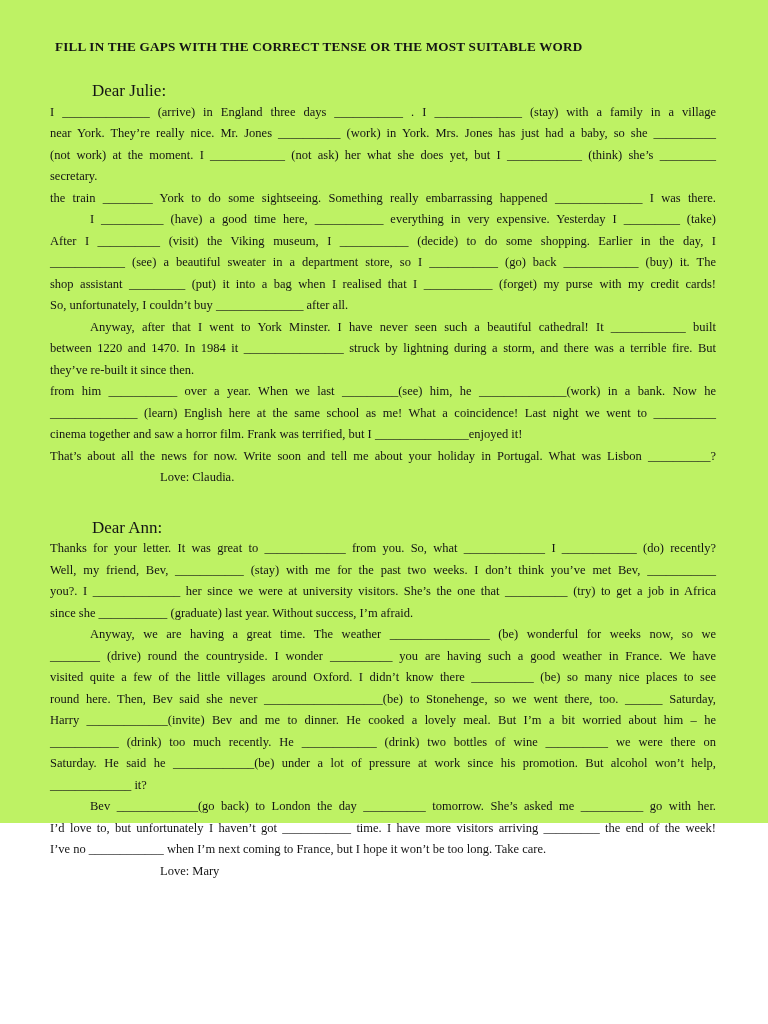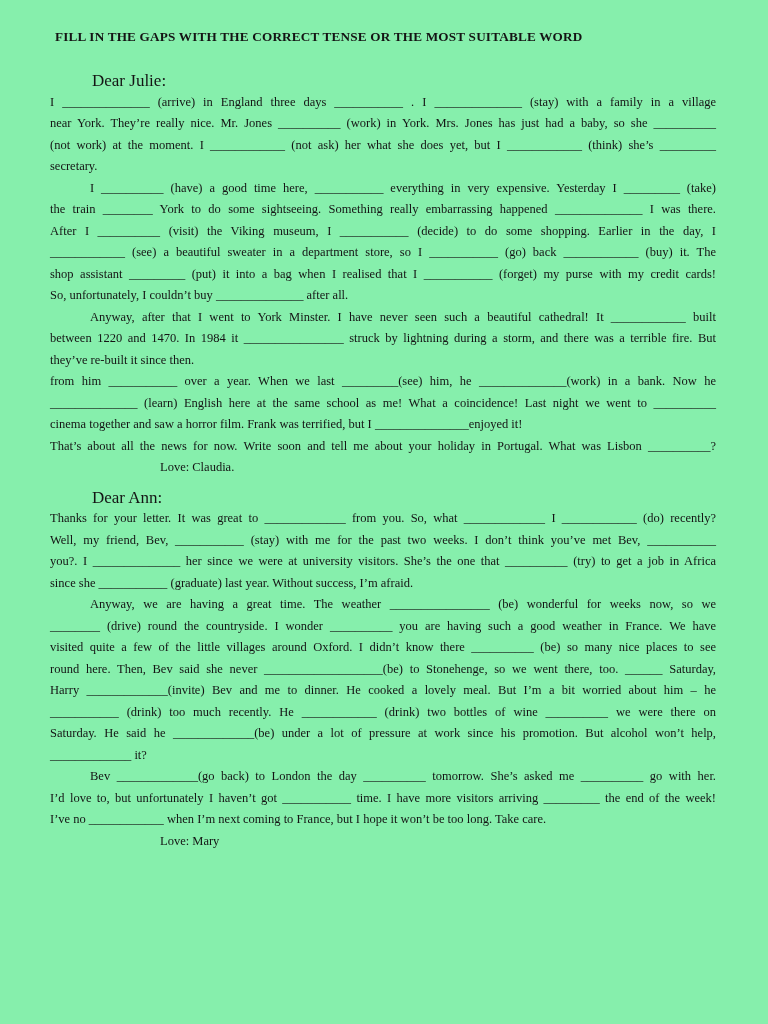--- a/index.html
+++ b/index.html
@@ -10,34 +10,34 @@
   body {
     width: 768px;
     height: 1024px;
     font-family: "Liberation Serif", "DejaVu Serif", serif;
     color: #141414;
     overflow: hidden;
   }
   .page {
     box-sizing: border-box;
     width: 768px;
-    height: 1024px;
-    padding: 26px 52px 0 50px;
-    background: #86efac;
+    height: 823px;
+    padding: 36px 52px 0 50px;
+    background: #bef264;
   }
   .doc-title {
     font-weight: bold;
     font-size: 13.2px;
     line-height: 22px;
     margin: 0 0 22px 5px;
     letter-spacing: 0.2px;
     white-space: nowrap;
   }
   .letter { margin: 0; }
-  .letter-2 { margin-top: 8px; }
+  .letter-2 { margin-top: 28px; }
   .salutation {
     font-size: 17px;
     line-height: 21.5px;
     margin-left: 42px;
   }
   .line {
     font-size: 12.5px;
     line-height: 21.5px;
     text-align: justify;
     text-align-last: justify;
@@ -57,22 +57,22 @@
 
   <div class="doc-title">FILL IN THE GAPS WITH THE CORRECT TENSE OR THE MOST SUITABLE WORD</div>
 
   <div class="letter letter-1">
     <div class="salutation">Dear Julie:</div>
     <div class="body-lines">
         <div class="line j">I ______________ (arrive) in England three days ___________ . I ______________ (stay) with a family in a village</div>
         <div class="line j">near York. They’re really nice. Mr. Jones __________ (work) in York. Mrs. Jones has just had a baby, so she __________</div>
         <div class="line j">(not work) at the moment. I ____________ (not ask) her what she does yet, but I ____________ (think) she’s _________</div>
         <div class="line e">secretary.</div>
+        <div class="line j">the train ________ York to do some sightseeing. Something really embarrassing happened ______________ I was there.</div>
         <div class="line j i">I __________ (have) a good time here, ___________ everything in very expensive. Yesterday I _________ (take)</div>
-        <div class="line j">the train ________ York to do some sightseeing. Something really embarrassing happened ______________ I was there.</div>
         <div class="line j">After I __________ (visit) the Viking museum, I ___________ (decide) to do some shopping. Earlier in the day, I</div>
         <div class="line j">____________ (see) a beautiful sweater in a department store, so I ___________ (go) back ____________ (buy) it. The</div>
         <div class="line j">shop assistant _________ (put) it into a bag when I realised that I ___________ (forget) my purse with my credit cards!</div>
         <div class="line e">So, unfortunately, I couldn’t buy ______________ after all.</div>
         <div class="line j i">Anyway, after that I went to York Minster. I have never seen such a beautiful cathedral! It ____________ built</div>
         <div class="line j">between 1220 and 1470. In 1984 it ________________ struck by lightning during a storm, and there was a terrible fire. But</div>
         <div class="line e">they’ve re-built it since then.</div>
         <div class="line j">from him ___________ over a year. When we last _________(see) him, he ______________(work) in a bank. Now he</div>
         <div class="line j">______________ (learn) English here at the same school as me! What a coincidence! Last night we went to __________</div>
         <div class="line e">cinema together and saw a horror film. Frank was terrified, but I _______________enjoyed it!</div>

